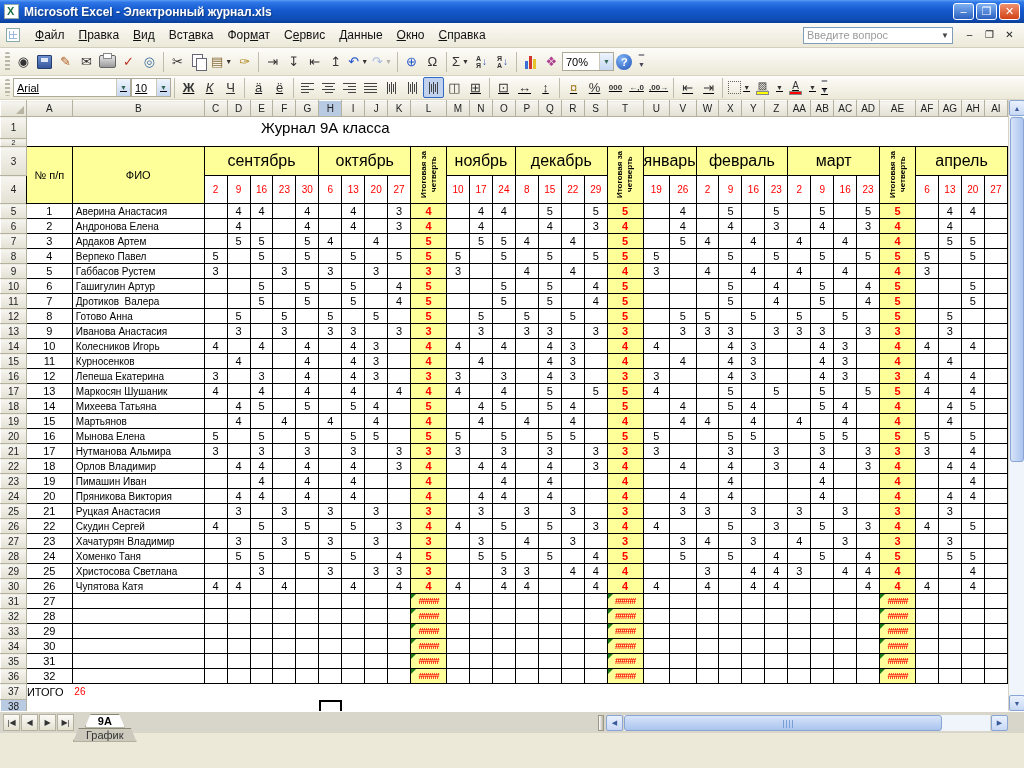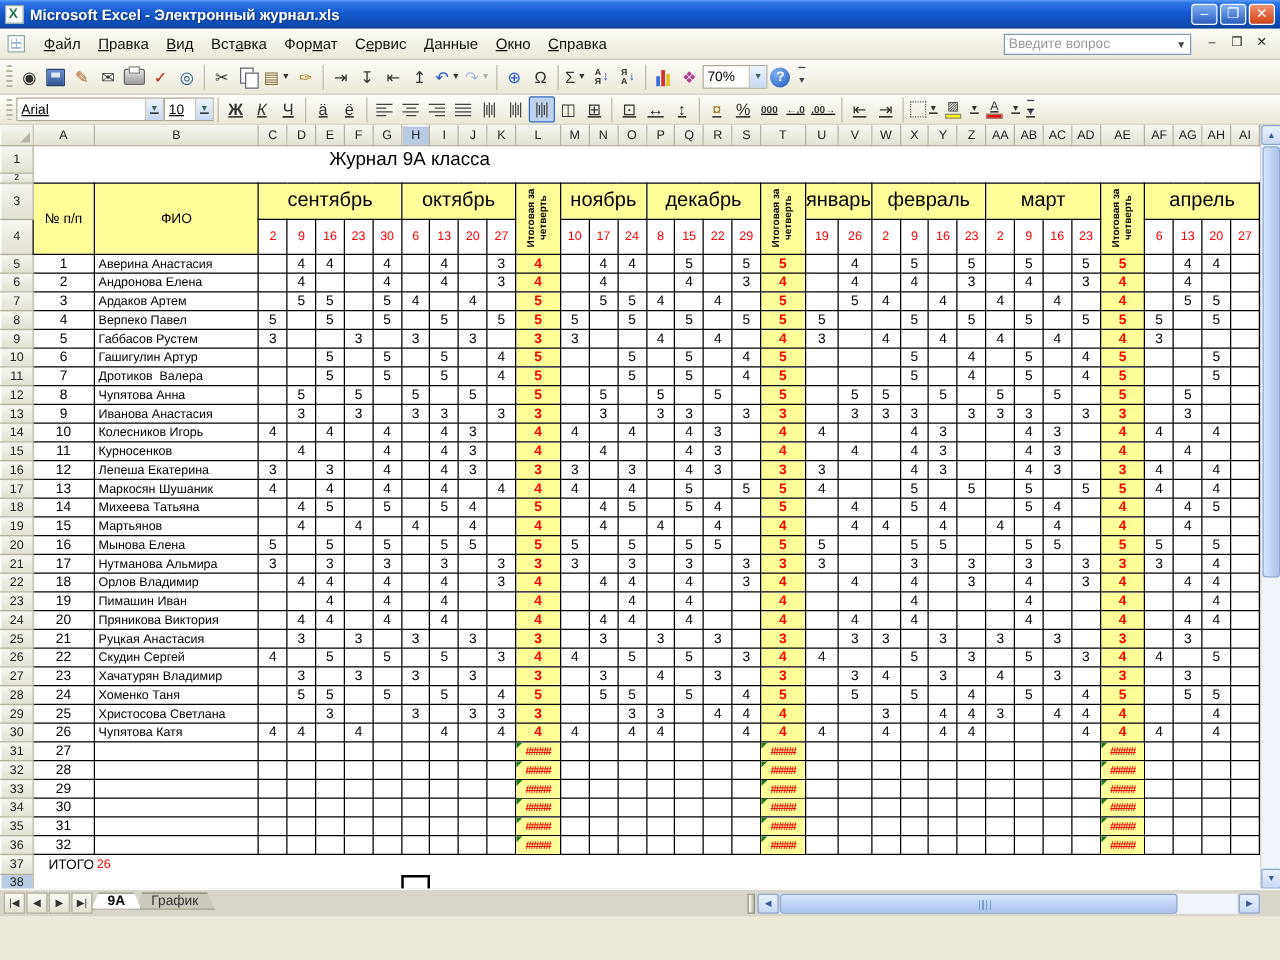--- a/index.html
+++ b/index.html
@@ -116,34 +116,34 @@
      height:52px;display:inline-block;white-space:normal;}
   td.num{font-size:11px;}
   td.nm{text-align:left;padding-left:3px;font-size:10px;white-space:pre;}
   td.tc{background:#ffff99;color:#f00;font-weight:bold;font-size:11px;}
   td.hash{font-size:9px;letter-spacing:-1px;position:relative;}
   td.hash::before{content:"";position:absolute;left:0;top:0;width:0;height:0;border-top:5px solid #1c7c1c;border-right:5px solid transparent;}
   tr.r1{height:22px;} tr.r2{height:8px;} tr.r3{height:29px;} tr.r4{height:28px;}
   tr.dr{height:15px;} tr.r37{height:16px;} tr.r38{height:14px;}
   tr.r2 .rh{font-size:7px;}
   .title-cell{font-size:15px;font-weight:bold;text-align:center;}
-  td.itogo{font-size:11px;text-align:left;padding-left:12px;margin-top:20px;}
+  td.itogo{font-size:11px;text-align:left;padding-left:0;margin-top:20px;}
   td.it26{color:#f00;font-size:10px;text-align:left;padding-left:2px;}
   td.active-cell{box-shadow:inset 0 0 0 2px #000;}
 
   
   .vscroll{position:absolute;right:0;top:0;width:16px;height:611px;background:#f0f4fb;border-left:1px solid #d6d2c6;}
   .sbtn{position:absolute;left:0;width:16px;height:16px;background:linear-gradient(180deg,#e9f1fd,#c8d8f4);
      border:1px solid #88a5d4;border-radius:2px;color:#3a5a9c;font-size:7px;display:flex;align-items:center;justify-content:center;}
   .vthumb{position:absolute;left:1px;width:14px;background:linear-gradient(90deg,#d7e4fa,#aac4ee);border:1px solid #88a5d4;border-radius:3px;}
   .bottombar{position:relative;height:22px;background:#d8d5cb;border-top:1px solid #fff;display:flex;align-items:center;}
   .tabnav{display:flex;gap:1px;margin-left:3px;}
   .tnb{width:17px;height:17px;background:linear-gradient(180deg,#fbfaf6,#e4e1d2);border:1px solid #b4b19e;
      font-size:8px;color:#333;display:flex;align-items:center;justify-content:center;}
-  .tabs{display:flex;margin-left:4px;height:18px;align-items:flex-start;}
+  .tabs{display:flex;margin-left:4px;height:18px;align-items:center;flex-direction:column;}
   .stab{padding:0 12px;font-size:11px;display:flex;align-items:center;border:1px solid #8a8772;
      clip-path:polygon(6px 0,calc(100% - 6px) 0,100% 100%,0 100%);margin-left:-5px;}
   .stab.active{background:#fff;font-weight:bold;z-index:2;}
   .stab.inactive{background:#cdc9bd;color:#333;z-index:1;}
   .hscroll{position:absolute;right:16px;top:2px;height:17px;left:598px;display:flex;align-items:center;}
   .tabsplit{width:6px;height:16px;background:linear-gradient(90deg,#fff,#b9b6a6);border:1px solid #9a9786;margin-right:2px;}
   .hbtn{width:17px;height:16px;background:linear-gradient(180deg,#e9f1fd,#c8d8f4);border:1px solid #88a5d4;border-radius:2px;
      color:#3a5a9c;font-size:7px;display:flex;align-items:center;justify-content:center;flex:0 0 auto;}
   .htrack{flex:1;height:16px;background:#f0f4fb;position:relative;margin:0 1px;}
   .hthumb{position:absolute;left:0;top:0;height:16px;width:318px;background:linear-gradient(180deg,#d7e4fa,#aac4ee);
@@ -849,21 +849,21 @@
               <td class="b">4</td>
               <td class="b tc">5</td>
               <td class="b"></td>
               <td class="b"></td>
               <td class="b">5</td>
               <td class="b"></td>
             </tr>
             <tr class="dr">
               <th class="rh">12</th>
               <td class="b num">8</td>
-              <td class="b nm">Чупятова Анна</td>
+              <td class="b nm">Готово Анна</td>
               <td class="b"></td>
               <td class="b">5</td>
               <td class="b"></td>
               <td class="b">5</td>
               <td class="b"></td>
               <td class="b">5</td>
               <td class="b"></td>
               <td class="b">5</td>
               <td class="b"></td>
               <td class="b tc">5</td>

